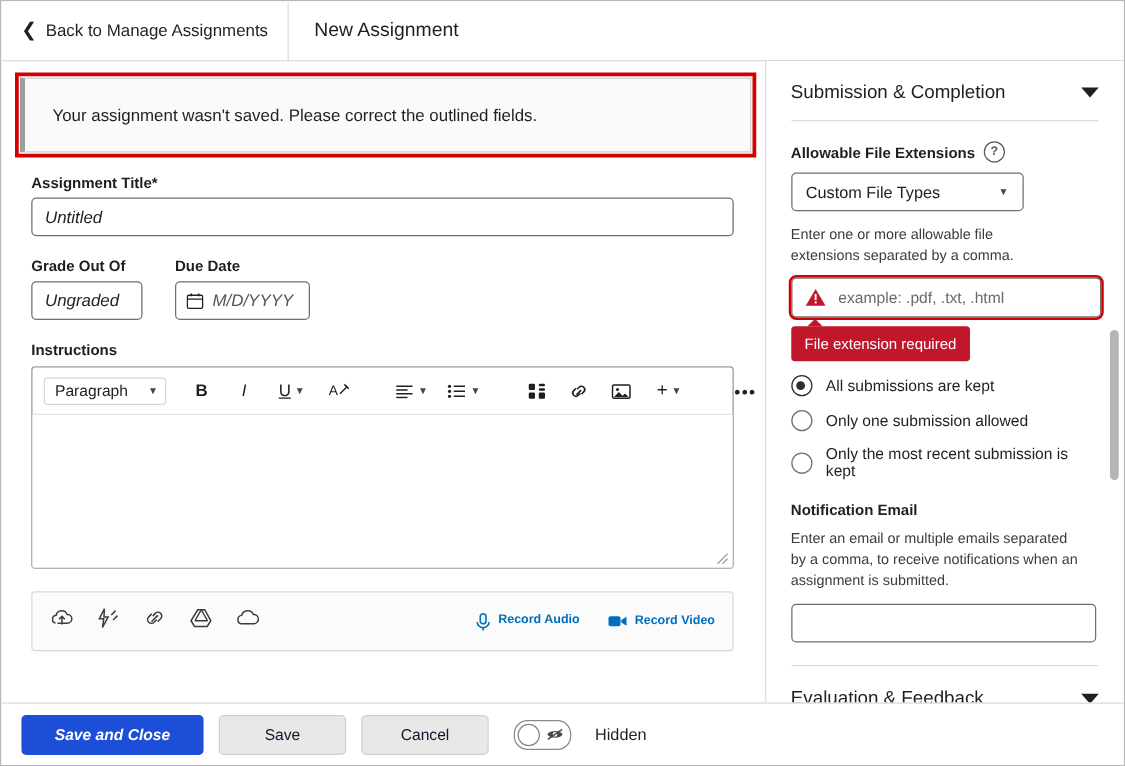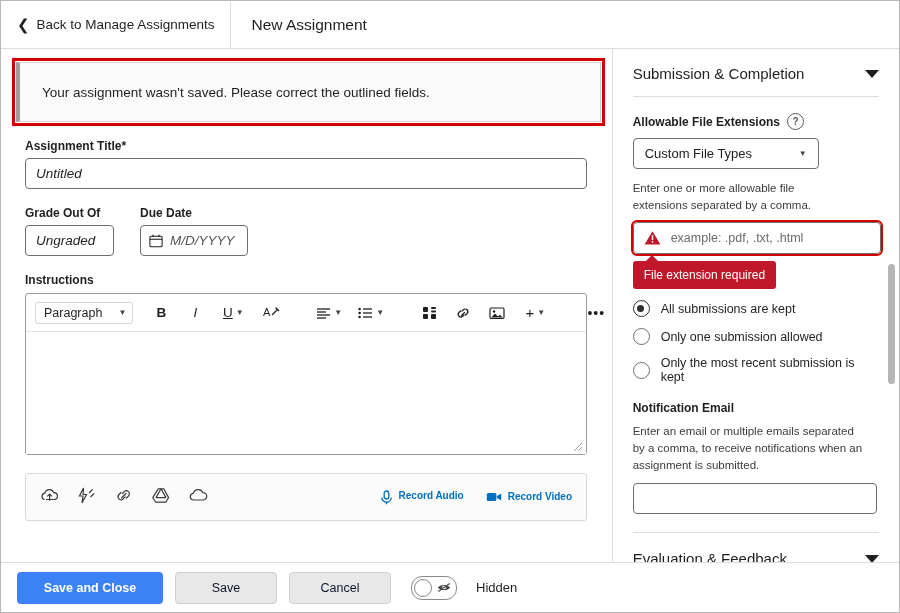--- a/index.html
+++ b/index.html
@@ -437,24 +437,25 @@
     border-radius: 4px;
     font-size: 12.5px;
     display: inline-flex;
     align-items: center;
     justify-content: center;
     padding: 0 16px;
     cursor: pointer;
     border: 1px solid transparent;
   }
   .btn-primary {
-    background: #3b82f6;
+    background: #1d4ed8;
     color: #fff;
     font-weight: bold;
     min-width: 112px;
+    font-style: italic;
   }
   .btn-secondary {
     background: #e8e8e8;
     color: #0f172a;
     border-color: #cfcfcf;
     min-width: 68px;
   }
   .toggle-wrap {
     display: flex;
     align-items: center;

